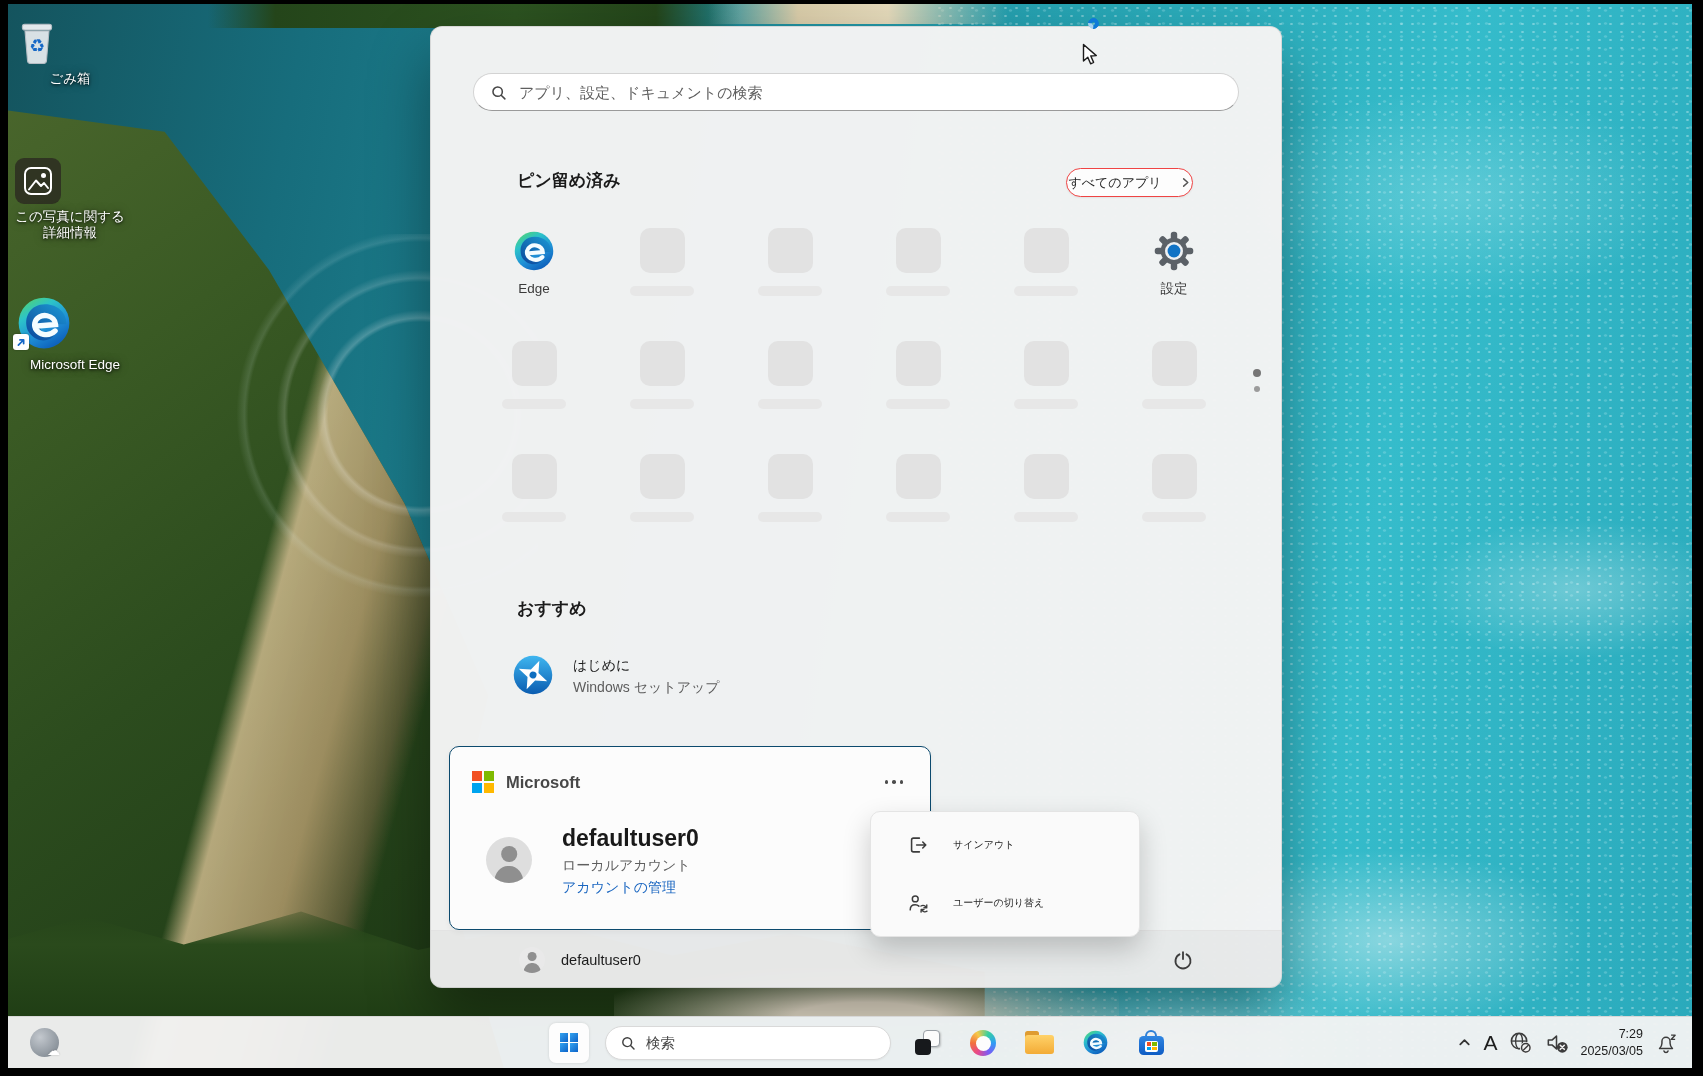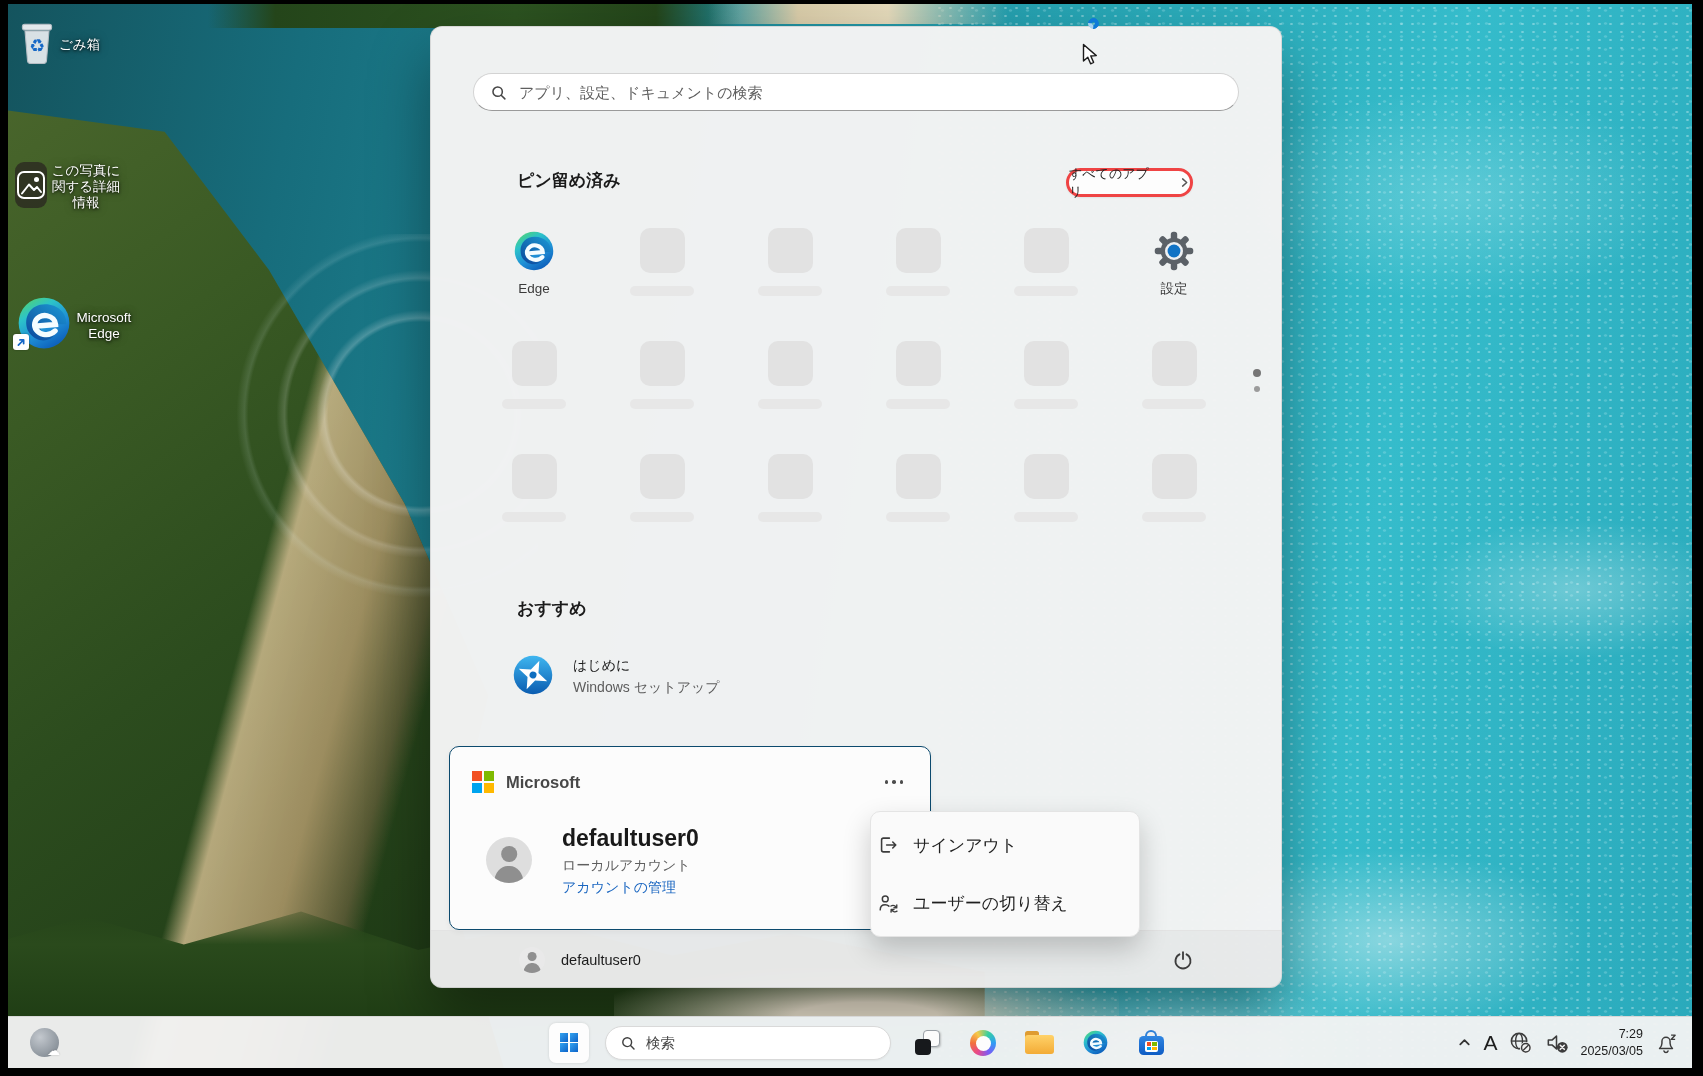--- a/index.html
+++ b/index.html
@@ -30,41 +30,41 @@
     background:linear-gradient(90deg, rgba(29,58,20,0) 0%, #24451a 12%, #2c5220 55%, #24451a 80%, rgba(29,58,20,0) 95%); }
   .wp-topsand { position:absolute; left:700px; top:0; width:300px; height:20px;
     background:linear-gradient(90deg, rgba(216,203,168,0), #d8cba8 30%, #e4d9ba 60%, rgba(216,203,168,0)); }
   .wp-foliage { position:absolute; left:0; bottom:52px; width:58%; height:110px;
     clip-path:polygon(0 30%, 8% 10%, 18% 35%, 30% 5%, 42% 40%, 55% 15%, 68% 45%, 80% 25%, 100% 60%, 100% 100%, 0 100%);
     background:linear-gradient(180deg, rgba(32,62,21,.2), #2a4a1c 35%, #203e15 100%); }
   .wp-sand { position:absolute; left:36%; bottom:52px; width:30%; height:48px;
     background:radial-gradient(ellipse at 50% 100%, #efe6d2 20%, rgba(239,230,210,0) 78%); }
 
   
-  .dt-icon { position:absolute; width:110px; display:flex; flex-direction:row; align-items:center; }
+  .dt-icon { position:absolute; width:110px; display:flex; flex-direction:column; }
   .dt-label { margin-top:5px; font-size:13.5px; color:#fff; text-align:center; line-height:16px;
     text-shadow:0 1px 3px rgba(0,0,0,.95), 0 0 8px rgba(0,0,0,.55); }
   .photo-tile { width:46px; height:46px; border-radius:9px; background:rgba(42,40,32,.78);
     display:flex; align-items:center; justify-content:center; }
   .shortcut-badge { position:absolute; left:-2px; bottom:2px; width:16px; height:16px; background:#fff;
     border-radius:3px; box-shadow:0 0 2px rgba(0,0,0,.4); display:flex; align-items:center; justify-content:center; }
 
   
   #start-menu { position:absolute; left:430px; top:26px; width:852px; height:962px;
     background:rgba(243,243,243,.985); border:1px solid rgba(0,0,0,.10); border-radius:12px;
     box-shadow:0 30px 60px rgba(0,0,0,.38); }
   .sm-search { position:absolute; left:42px; top:46px; width:766px; height:38px; background:#fff;
     border:1px solid #d3d3d3; border-bottom-color:#9a9a9a; border-radius:19px;
     display:flex; align-items:center; padding:0 16px; color:#454545; }
   .sm-search input { flex:1; border:none; outline:none; background:transparent; font-size:15px;
     margin-left:12px; color:#3a3a3a; font-family:inherit; }
   .sm-search input::placeholder { color:#5f5f5f; }
   .sm-h { position:absolute; font-size:17px; font-weight:700; color:#1b1b1b; }
   .all-apps { position:absolute; left:635px; top:141px; width:127px; height:29px; background:#fdfdfd;
-    border:3px solid #ef4444; border-radius:15px; box-shadow:0 1px 2px rgba(0,0,0,.06);
+    border:1px solid #ef4444; border-radius:15px; box-shadow:0 1px 2px rgba(0,0,0,.06);
     display:flex; align-items:center; justify-content:center; gap:18px; font-size:13px; color:#1f1f1f; cursor:default; }
   #pin-grid { position:absolute; left:39px; top:192px; width:768px; display:grid;
     grid-template-columns:repeat(6,128px); grid-auto-rows:113px; }
   .pin-cell { display:flex; flex-direction:column; align-items:center; padding-top:9px; }
   .pin-iconbox { height:45px; display:flex; align-items:center; justify-content:center; }
   .pin-label { margin-top:8px; font-size:13.5px; color:#3b3b3b; line-height:16px; }
   .ph-tile { width:45px; height:45px; border-radius:10px; background:#e2e2e2; }
   .ph-pill { width:64px; height:10px; border-radius:5px; background:#e7e7e7; margin-top:13px; }
   .page-dots { position:absolute; left:822px; top:342px; display:flex; flex-direction:column; align-items:center; gap:9px; }
   .dot-a { width:8px; height:8px; border-radius:50%; background:#767676; }
@@ -86,22 +86,22 @@
   .avatar::before { content:""; position:absolute; left:50%; top:20%; width:34%; height:34%;
     transform:translateX(-50%); background:#8f8f8f; border-radius:50%; }
   .avatar::after { content:""; position:absolute; left:50%; top:62%; width:64%; height:50%;
     transform:translateX(-50%); background:#8f8f8f; border-radius:46% 46% 8% 8% / 70% 70% 10% 10%; }
   .card-name { position:absolute; left:112px; top:76px; font-size:23px; font-weight:700; color:#191919; line-height:30px; }
   .card-type { position:absolute; left:112px; top:109px; font-size:14px; color:#5f5f5f; line-height:18px; }
   .card-link { position:absolute; left:112px; top:131px; font-size:14px; color:#1a66c0; line-height:18px; cursor:default; }
 
   .ctx-menu { position:absolute; left:439px; top:784px; width:270px; height:126px; background:#fafafa;
     border:1px solid #e4e4e4; border-radius:10px; box-shadow:0 12px 28px rgba(0,0,0,.20); padding-top:4px; z-index:5; }
-  .ctx-item { height:58px; display:flex; align-items:center; gap:14px; padding-left:6px;
-    font-size:17px; color:#1f1f1f; cursor:default; }
+  .ctx-item { height:58px; display:flex; align-items:center; gap:24px; padding-left:36px;
+    font-size:10px; color:#1f1f1f; cursor:default; }
   .ctx-item svg { color:#3c3c3c; }
 
   .sm-footer { position:absolute; left:0; right:0; top:903px; height:58px; background:rgba(0,0,0,.035);
     border-top:1px solid #e3e3e3; border-radius:0 0 12px 12px; }
   .foot-user { position:absolute; left:88px; top:0; height:100%; display:flex; align-items:center; gap:16px;
     font-size:14.5px; color:#1c1c1c; cursor:default; }
   .power-btn { position:absolute; left:730px; top:7px; width:44px; height:44px; display:flex;
     align-items:center; justify-content:center; color:#3d3d3d; cursor:default; }
 
   

